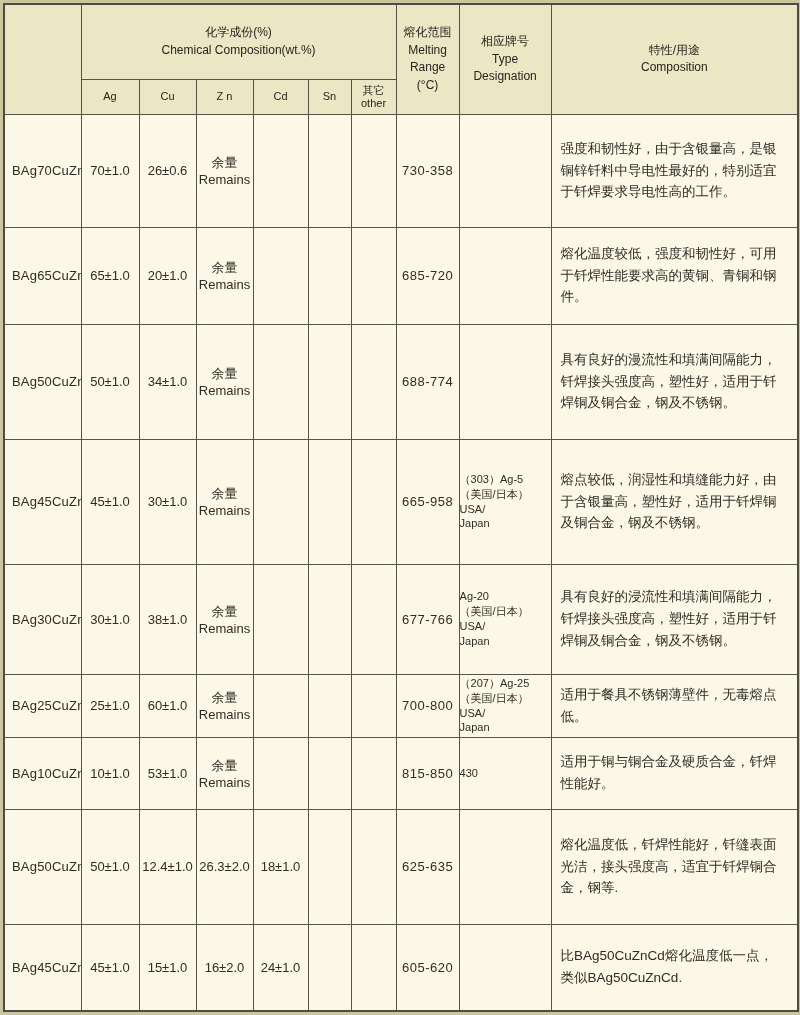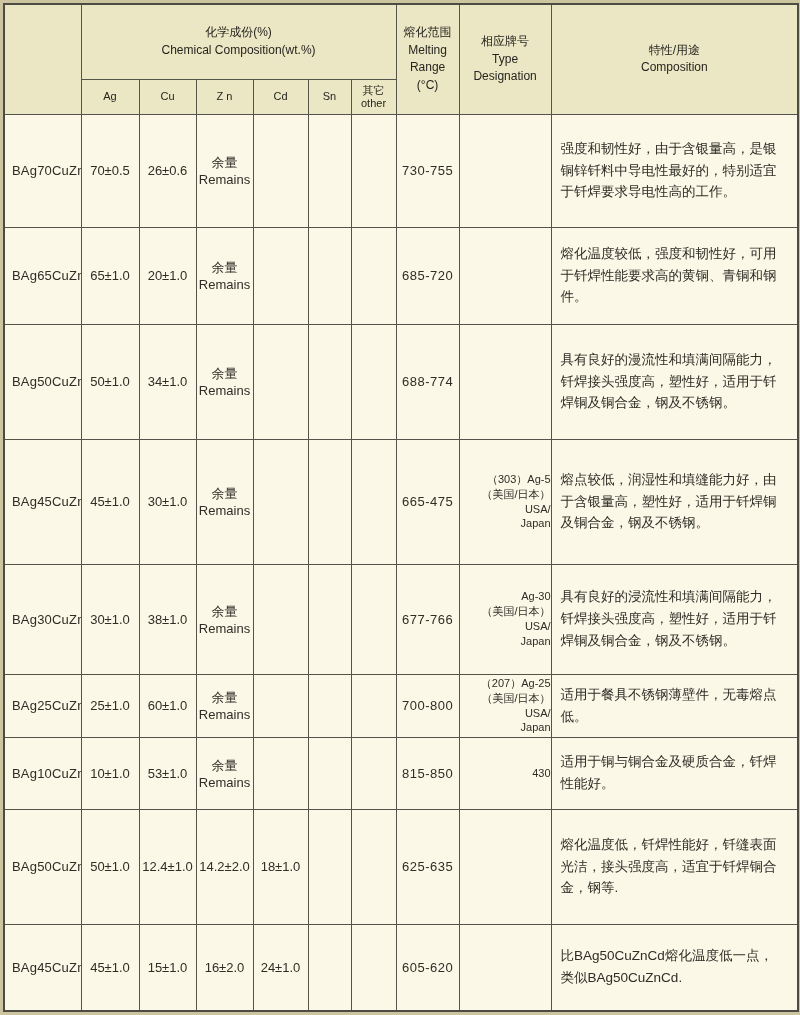--- a/index.html
+++ b/index.html
@@ -30,21 +30,21 @@
     font-size:12px;
     text-align:center;
     line-height:1.45;
     color:#262520;
   }
   thead th.sub{font-size:11px;line-height:1.15;}
   td{background:#fbf8e7;}
   .c-name{text-align:left;padding-left:7px;font-size:13px;letter-spacing:.2px;}
   .c-val{text-align:center;font-size:13px;}
   .c-melt{text-align:center;font-size:13px;letter-spacing:.5px;}
-  .c-type{text-align:right;font-size:11px;line-height:1.35;}
+  .c-type{text-align:left;font-size:11px;line-height:1.35;}
   .c-props{text-align:left;font-size:13.5px;line-height:1.62;padding:6px 12px 6px 9px;margin-top:32px;}
   tr.hr1{height:75px;}
   tr.hr2{height:35px;}
   tr.r1{height:113px;}
   tr.r2{height:97px;}
   tr.r3{height:115px;}
   tr.r4{height:125px;}
   tr.r5{height:110px;}
   tr.r6{height:63px;}
   tr.r7{height:72px;}
@@ -88,28 +88,28 @@
       <th class="sub">Z n</th>
       <th class="sub">Cd</th>
       <th class="sub">Sn</th>
       <th class="sub">其它
 other</th>
     </tr>
   </thead>
   <tbody>
     <tr class="r1">
       <td class="c-name">BAg70CuZn</td>
-      <td class="c-val">70±0.5</td>
+      <td class="c-val">70±1.0</td>
       <td class="c-val">26±0.6</td>
       <td class="c-val">余量
 Remains</td>
       <td class="c-val"></td>
       <td class="c-val"></td>
       <td class="c-val"></td>
-      <td class="c-melt">730-755</td>
+      <td class="c-melt">730-358</td>
       <td class="c-type"></td>
       <td class="c-props">强度和韧性好，由于含银量高，是银铜锌钎料中导电性最好的，特别适宜于钎焊要求导电性高的工作。</td>
     </tr>
     <tr class="r2">
       <td class="c-name">BAg65CuZn</td>
       <td class="c-val">65±1.0</td>
       <td class="c-val">20±1.0</td>
       <td class="c-val">余量
 Remains</td>
       <td class="c-val"></td>
@@ -134,38 +134,38 @@
     </tr>
     <tr class="r4">
       <td class="c-name">BAg45CuZn</td>
       <td class="c-val">45±1.0</td>
       <td class="c-val">30±1.0</td>
       <td class="c-val">余量
 Remains</td>
       <td class="c-val"></td>
       <td class="c-val"></td>
       <td class="c-val"></td>
-      <td class="c-melt">665-475</td>
+      <td class="c-melt">665-958</td>
       <td class="c-type">（303）Ag-5
 （美国/日本）
 USA/
 Japan</td>
       <td class="c-props">熔点较低，润湿性和填缝能力好，由于含银量高，塑性好，适用于钎焊铜及铜合金，钢及不锈钢。</td>
     </tr>
     <tr class="r5">
       <td class="c-name">BAg30CuZn</td>
       <td class="c-val">30±1.0</td>
       <td class="c-val">38±1.0</td>
       <td class="c-val">余量
 Remains</td>
       <td class="c-val"></td>
       <td class="c-val"></td>
       <td class="c-val"></td>
       <td class="c-melt">677-766</td>
-      <td class="c-type">Ag-30
+      <td class="c-type">Ag-20
 （美国/日本）
 USA/
 Japan</td>
       <td class="c-props">具有良好的浸流性和填满间隔能力，钎焊接头强度高，塑性好，适用于钎焊铜及铜合金，钢及不锈钢。</td>
     </tr>
     <tr class="r6">
       <td class="c-name">BAg25CuZn</td>
       <td class="c-val">25±1.0</td>
       <td class="c-val">60±1.0</td>
       <td class="c-val">余量
@@ -190,21 +190,21 @@
       <td class="c-val"></td>
       <td class="c-val"></td>
       <td class="c-melt">815-850</td>
       <td class="c-type">430</td>
       <td class="c-props">适用于铜与铜合金及硬质合金，钎焊性能好。</td>
     </tr>
     <tr class="r8">
       <td class="c-name">BAg50CuZnCd</td>
       <td class="c-val">50±1.0</td>
       <td class="c-val">12.4±1.0</td>
-      <td class="c-val">14.2±2.0</td>
+      <td class="c-val">26.3±2.0</td>
       <td class="c-val">18±1.0</td>
       <td class="c-val"></td>
       <td class="c-val"></td>
       <td class="c-melt">625-635</td>
       <td class="c-type"></td>
       <td class="c-props">熔化温度低，钎焊性能好，钎缝表面光洁，接头强度高，适宜于钎焊铜合金，钢等.</td>
     </tr>
     <tr class="r9">
       <td class="c-name">BAg45CuZnCd</td>
       <td class="c-val">45±1.0</td>

